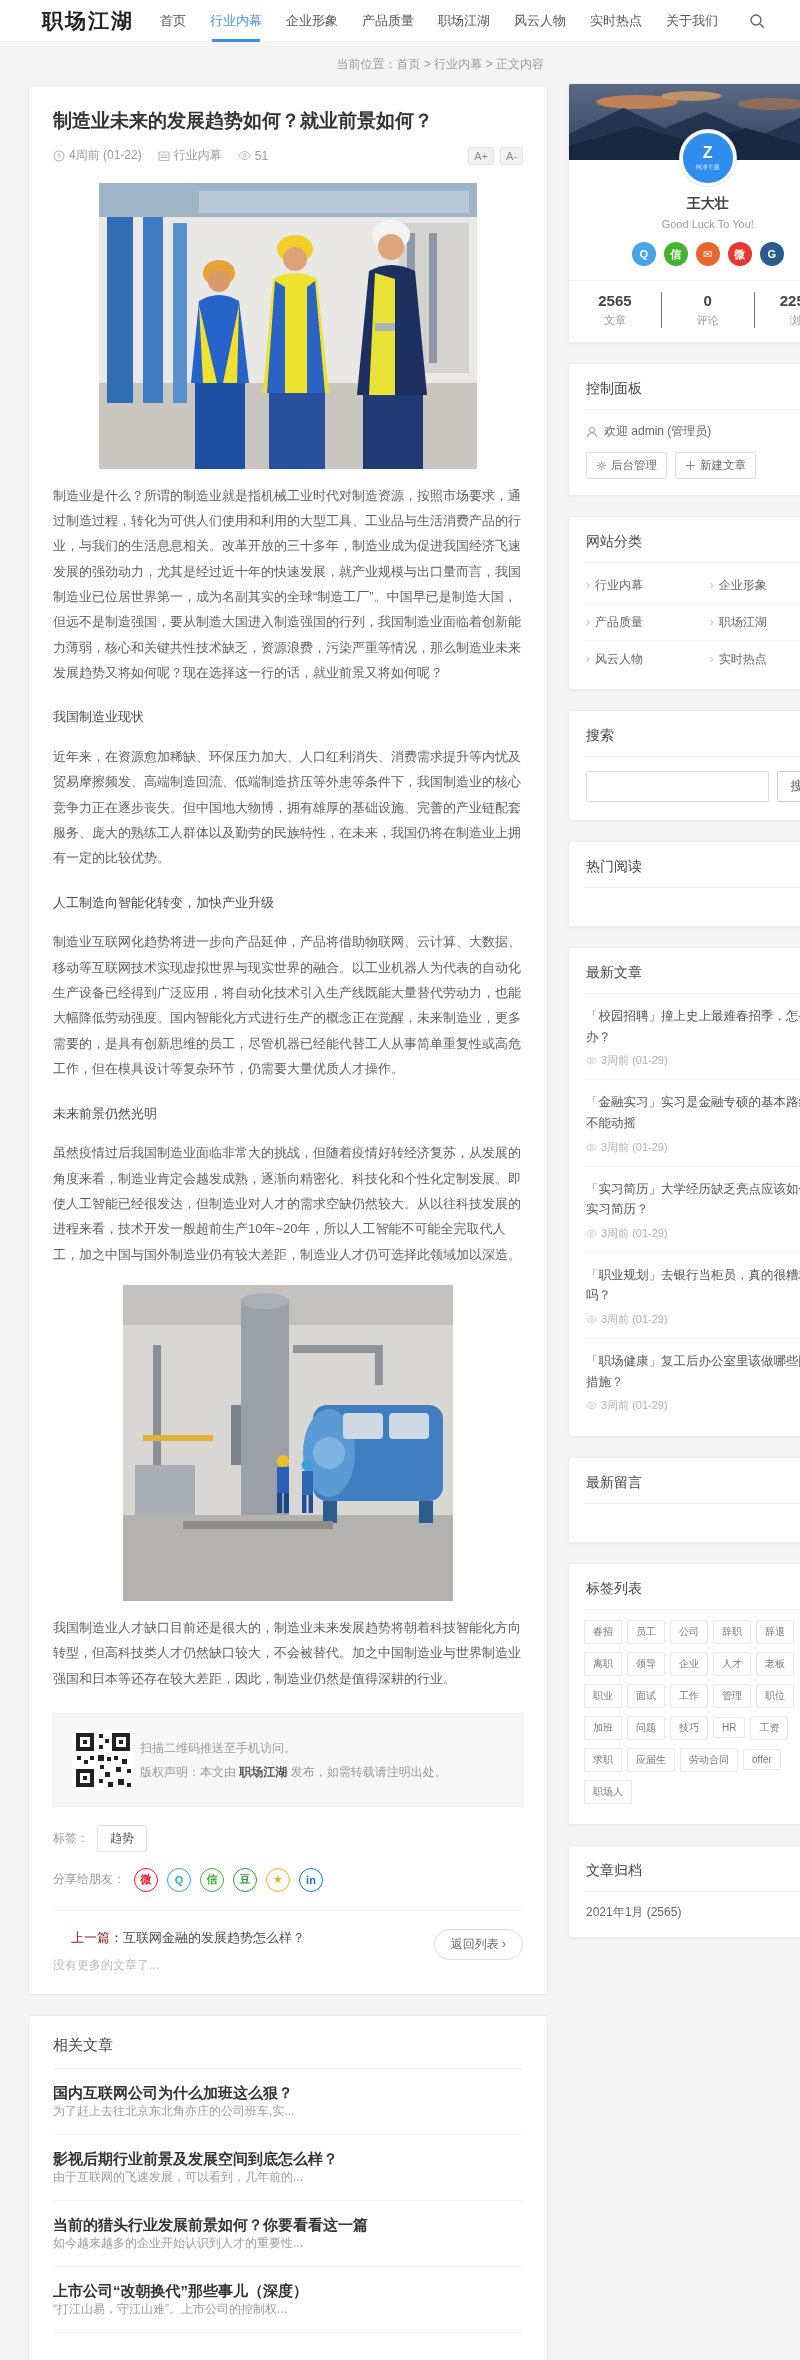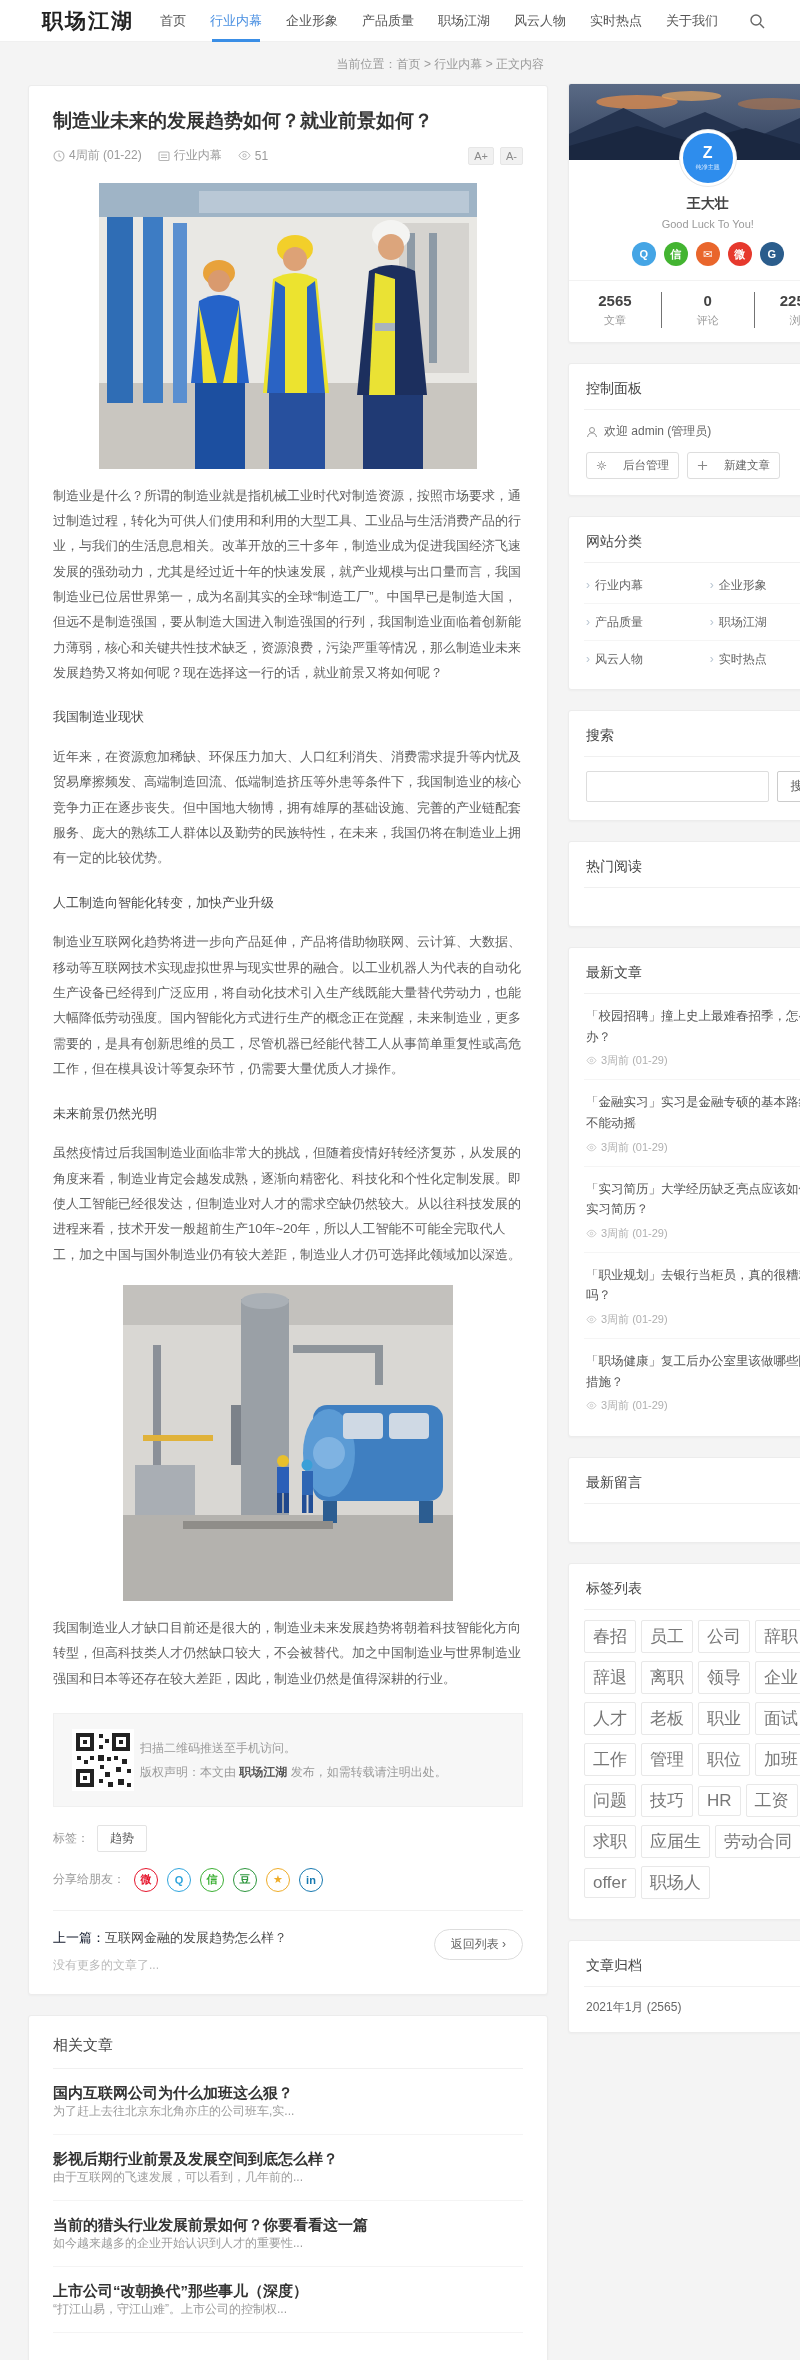--- a/index.html
+++ b/index.html
@@ -40,21 +40,21 @@
   .qr-box { background:#f7f7f7; border:1px solid #f0f0f0; margin:22px 0 18px; padding:15px 18px; display:flex; align-items:center; gap:6px; }
   .qr-text { font-size:12px; color:#9a9a9a; line-height:2; }
   .qr-site { color:#555; font-weight:bold; }
   .tag-row { display:flex; align-items:center; margin:16px 0 0; font-size:12px; color:#9a9a9a; }
   .tag-chip { border:1px solid #e3e3e3; border-radius:2px; color:#555; padding:4px 12px; margin-left:8px; font-size:12px; cursor:pointer; background:#fff; }
   .share-row { display:flex; align-items:center; margin:16px 0 4px; font-size:12px; color:#9a9a9a; }
   .share-ico { width:24px; height:24px; border-radius:50%; border:1px solid; display:flex; align-items:center; justify-content:center; font-size:11px; margin-left:9px; cursor:pointer; background:#fff; font-weight:bold; }
   .prev-block { border-top:1px solid #f1f1f1; margin-top:18px; padding-top:18px; display:flex; }
   .prev-lines { flex:1; }
   .prev-line { font-size:13px; color:#555; }
-  .prev-label { color:#0f172a; }
+  .prev-label { color:#7f1d1d;margin-left:18px; }
   .prev-title { color:#4a4a4a; cursor:pointer; }
   .no-more { font-size:12px; color:#b9b9b9; margin-top:10px; }
   .back-list { align-self:flex-start; border:1px solid #ddd; border-radius:16px; padding:6px 16px; font-size:12px; color:#666; cursor:pointer; white-space:nowrap; background:#fff; }
   
   .related { padding:20px 24px 8px; }
   .block-title { font-size:15px; color:#444; padding-bottom:13px; border-bottom:1px solid #f0f0f0; }
   .rel-item { padding:15px 0 14px; border-bottom:1px solid #f4f4f4; cursor:pointer; }
   .rel-item:last-child { border-bottom:none; }
   .rel-title { font-size:15px; font-weight:bold; color:#333; }
   .rel-ex { font-size:12px; color:#9c9c9c; }
@@ -68,35 +68,35 @@
   .pf-tag { text-align:center; font-size:11px; color:#9a9a9a; margin-top:5px; }
   .pf-socials { display:flex; justify-content:center; gap:8px; margin-top:12px; }
   .pf-soc { width:24px; height:24px; border-radius:50%; color:#fff; font-size:11px; display:flex; align-items:center; justify-content:center; cursor:pointer; font-weight:bold; }
   .pf-stats { display:flex; border-top:1px solid #f2f2f2; margin-top:14px; padding-top:11px; }
   .pf-stat { flex:1; text-align:center; border-right:1px solid #737373; cursor:pointer; }
   .pf-stat:last-child { border-right:none; }
   .pf-stat-v { font-size:15px; font-weight:bold; color:#444; }
   .pf-stat-l { font-size:11px; color:#9a9a9a; margin-top:4px; }
   .ctrl-welcome { display:flex; align-items:center; gap:6px; font-size:12px; color:#666; padding:13px 2px 12px; }
   .ctrl-btns { display:flex; gap:8px; padding:0 2px 4px; }
-  .ctrl-btn { border:1px solid #ddd; border-radius:3px; background:#fff; font-size:11.5px; color:#666; padding:5px 9px; cursor:pointer; display:flex; align-items:center; gap:16px; }
+  .ctrl-btn { border:1px solid #ddd; border-radius:3px; background:#fff; font-size:11.5px; color:#666; padding:5px 9px; cursor:pointer; display:flex; align-items:center; gap:4px; }
   .cat-grid { display:flex; flex-wrap:wrap; padding-top:4px; }
   .cat-item { width:50%; font-size:12px; color:#666; padding:10px 2px 9px; border-bottom:1px solid #f5f5f5; cursor:pointer; }
   .cat-item:nth-last-child(-n+2) { border-bottom:none; }
   .cat-arrow { color:#b9c6d2; margin-right:5px; }
   .search-row { display:flex; gap:8px; padding:14px 2px 6px; }
   .search-input { flex:1; height:31px; border:1px solid #ddd; border-radius:2px; outline:none; padding:0 8px; font-family:inherit; min-width:0; }
   .search-btn { border:1px solid #ccc; background:#fff; border-radius:2px; font-size:12.5px; color:#555; padding:0 13px; cursor:pointer; }
   .empty-pad { height:26px; }
   .latest-item { padding:12px 2px 11px; border-bottom:1px solid #f5f5f5; cursor:pointer; }
   .latest-item:last-child { border-bottom:none; }
   .latest-t { font-size:12.5px; color:#555; line-height:1.65; }
   .latest-m { display:flex; align-items:center; gap:4px; font-size:11px; color:#b0b0b0; margin-top:6px; }
   .tags-wrap { padding-top:10px; }
-  .side-tag { display:inline-block; border:1px solid #e8e8e8; border-radius:2px; color:#777; font-size:17px; padding:4px 8px; margin:0 5px 8px 0; cursor:pointer; background:#fff; }
+  .side-tag { display:inline-block; border:1px solid #e8e8e8; border-radius:2px; color:#777; font-size:10px; padding:4px 8px; margin:0 5px 8px 0; cursor:pointer; background:#fff; }
   .arch-item { font-size:12px; color:#666; padding:12px 2px 4px; cursor:pointer; }
   svg { display:block; }
 </style>
 </head>
 <body>
 
 <div class="header">
   <div class="header-inner">
     <div class="logo">职场江湖</div>
     <div class="nav">

